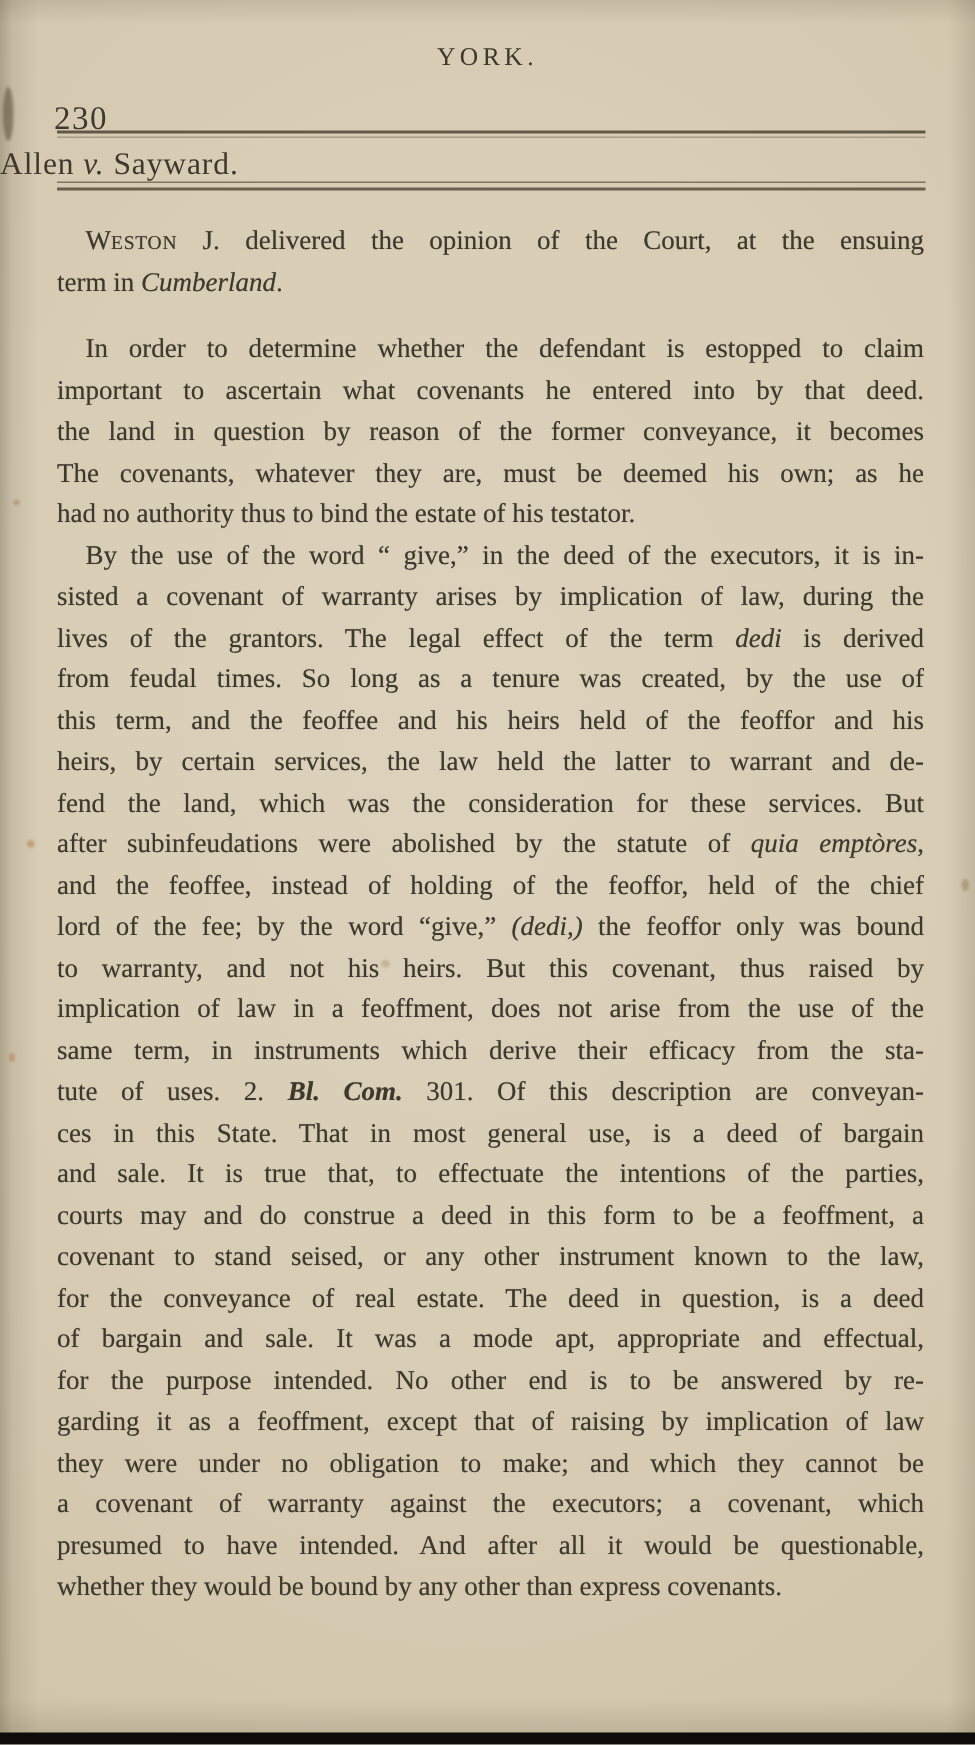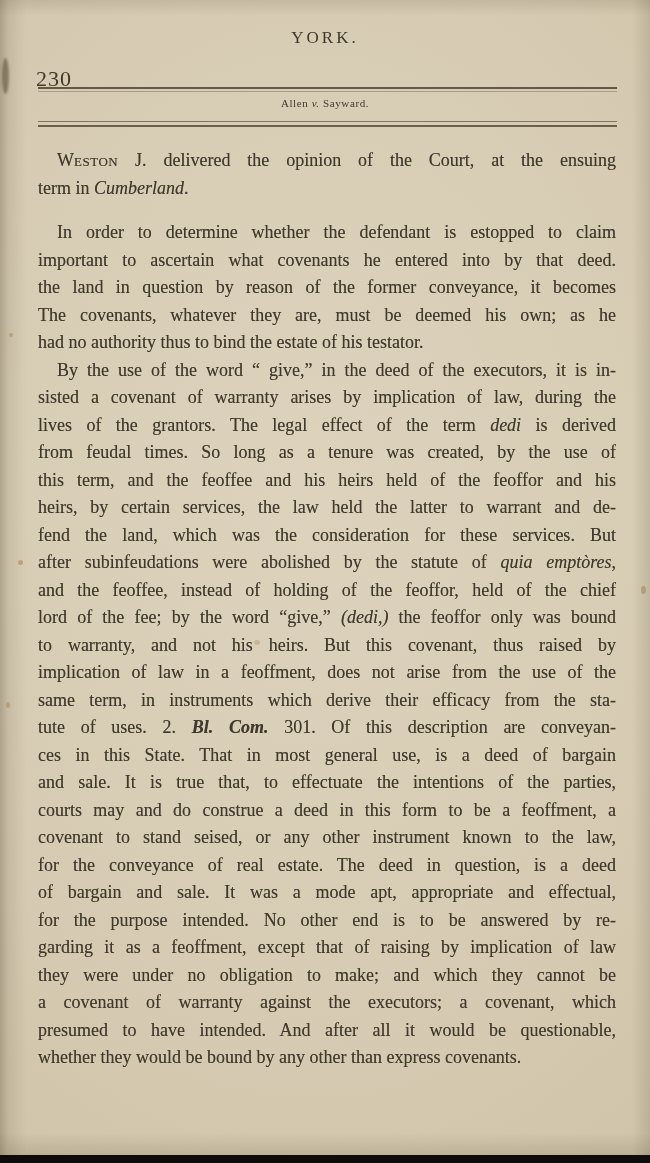--- a/index.html
+++ b/index.html
@@ -30,21 +30,21 @@
     position: absolute; left: 0; right: 0; top: 28px;
     text-align: center; font-size: 17px; letter-spacing: 3px;
   }
   .rule-top {
     position: absolute; left: 38px; right: 33px; top: 87px; height: 2px;
     border-top: 2px solid rgba(54,45,29,.72);
     border-bottom: 1px solid rgba(54,45,29,.30);
   }
   .caption {
     position: absolute; left: 0; right: 0; top: 97px;
-    text-align: center; font-size: 11px; letter-spacing: .6px;
+    text-align: left; font-size: 21px; letter-spacing: .6px;
   }
   .rule-bottom {
     position: absolute; left: 38px; right: 33px; top: 121px; height: 3px;
     border-top: 1px solid rgba(54,45,29,.55);
     border-bottom: 2px solid rgba(54,45,29,.68);
   }
   .body-text {
     position: absolute; left: 38px; top: 147px; width: 578px;
     text-shadow: 0 0 .5px rgba(64,58,46,.55);
   }

